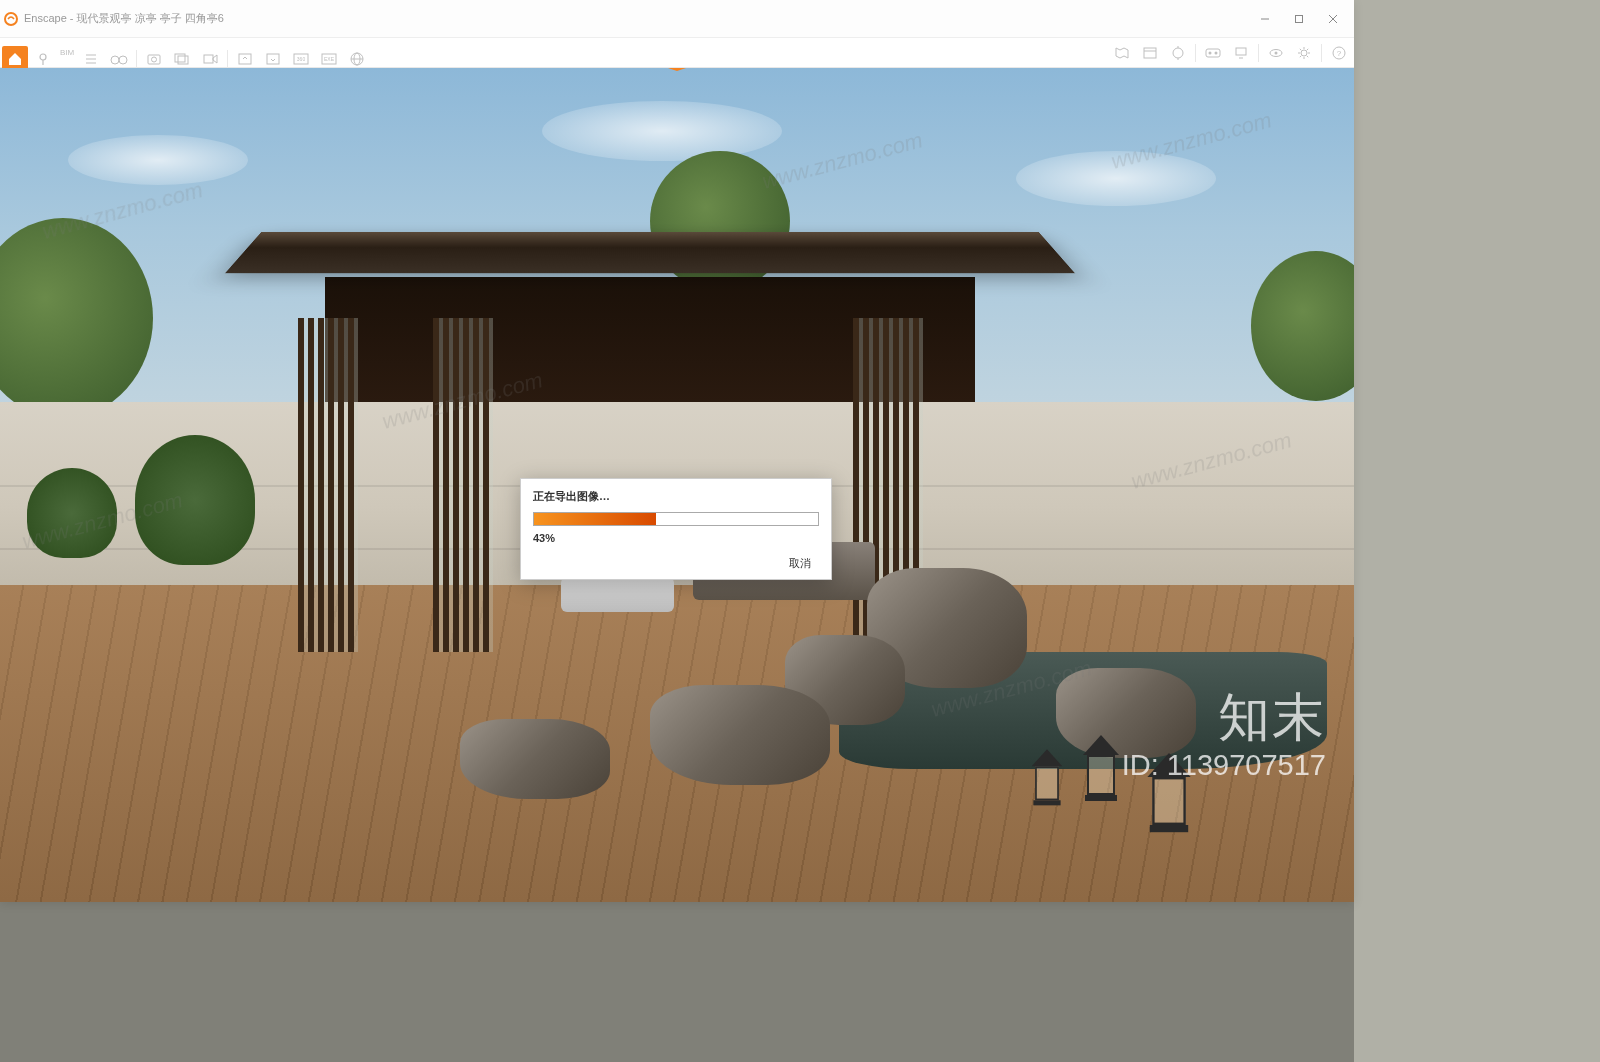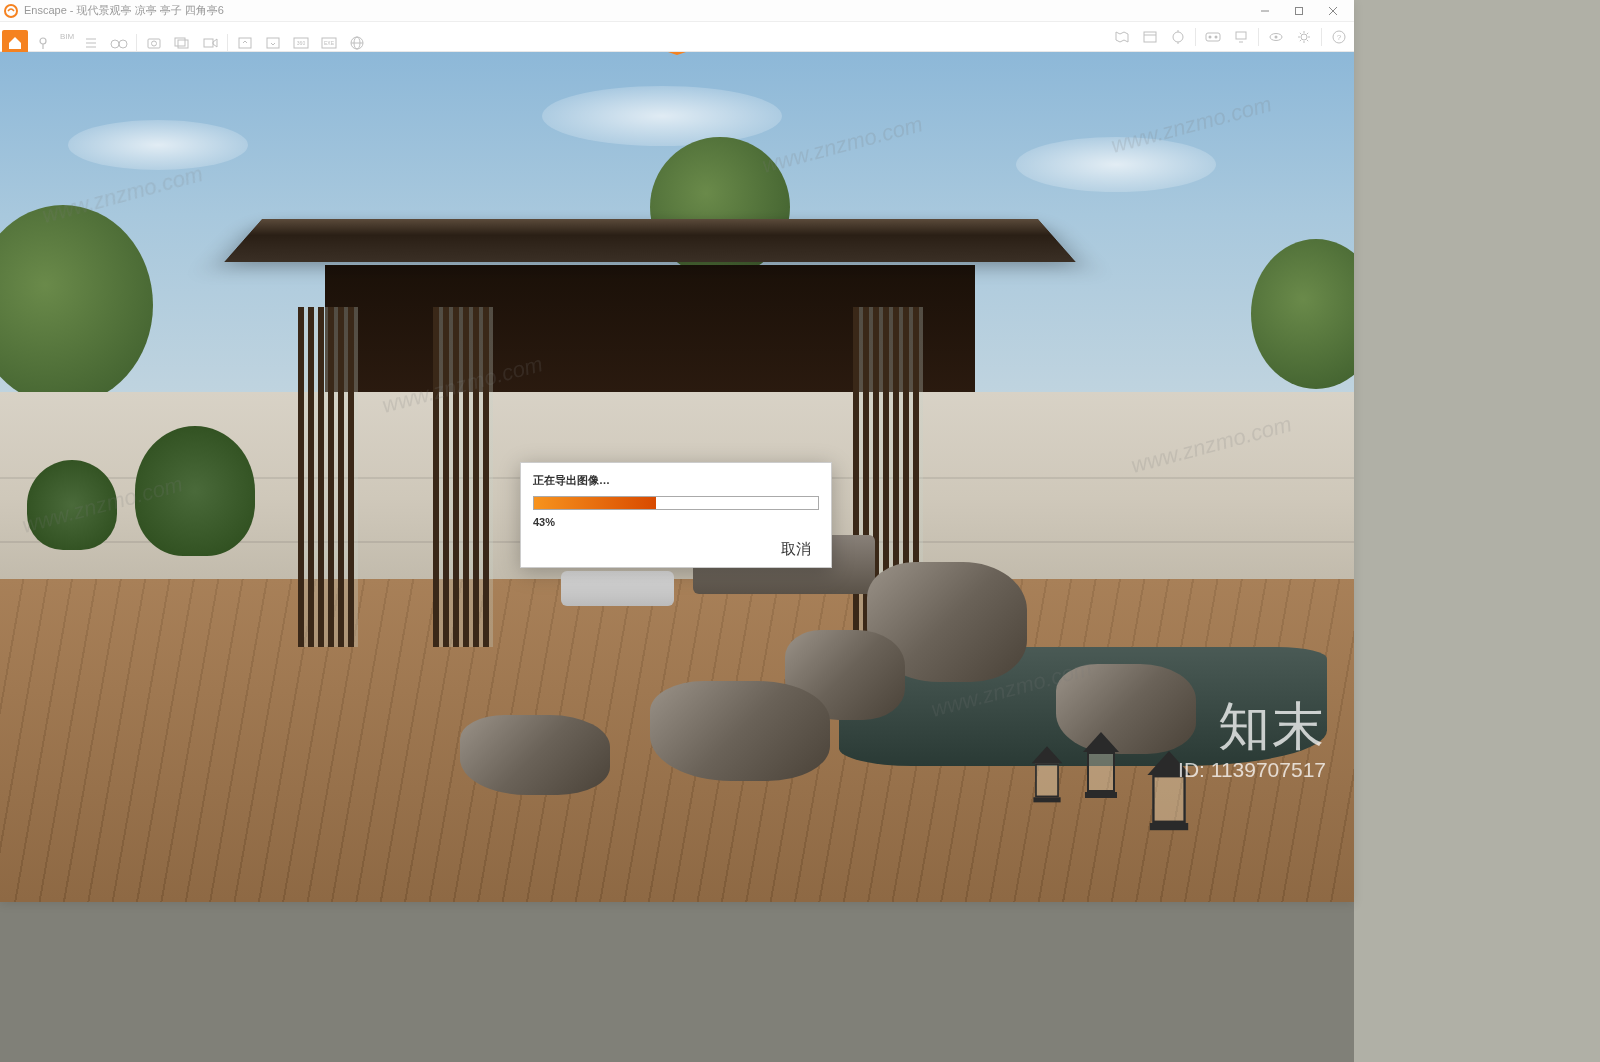--- a/index.html
+++ b/index.html
@@ -16,21 +16,21 @@
       height: 902px;
       background: #fff;
       position: absolute;
       top: 0;
       left: 0;
       display: flex;
       flex-direction: column;
       box-shadow: 0 2px 10px rgba(0,0,0,0.1);
     }
     .titlebar {
-      height: 22px;
+      height: 38px;
       background: #fdfdfd;
       display: flex;
       align-items: center;
       padding: 0 4px;
       font-size: 11px;
       color: #999;
       border-bottom: 1px solid #eee;
     }
     .titlebar .logo {
       width: 14px;
@@ -262,21 +262,21 @@
       font-weight: bold;
       color: #333;
       margin-bottom: 10px;
     }
     .dialog-buttons {
       text-align: right;
     }
     .dialog-cancel {
       display: inline-block;
       padding: 2px 8px;
-      font-size: 15px;
+      font-size: 11px;
       color: #333;
       cursor: pointer;
     }
     .watermark {
       position: absolute;
       color: rgba(120,120,120,0.18);
       font-size: 22px;
       font-style: italic;
       pointer-events: none;
       transform: rotate(-15deg);
@@ -289,21 +289,21 @@
       color: rgba(255,255,255,0.75);
       pointer-events: none;
       margin-left: 43px;
     }
     .brand-overlay .brand {
       font-size: 52px;
       font-weight: 300;
       letter-spacing: 2px;
     }
     .brand-overlay .id {
-      font-size: 21px;
+      font-size: 29px;
       margin-top: -4px;
       text-align: right;
     }
     .below-stripe {
       position: absolute;
       left: 0;
       top: 902px;
       width: 1354px;
       height: 160px;
       background: #808078;

